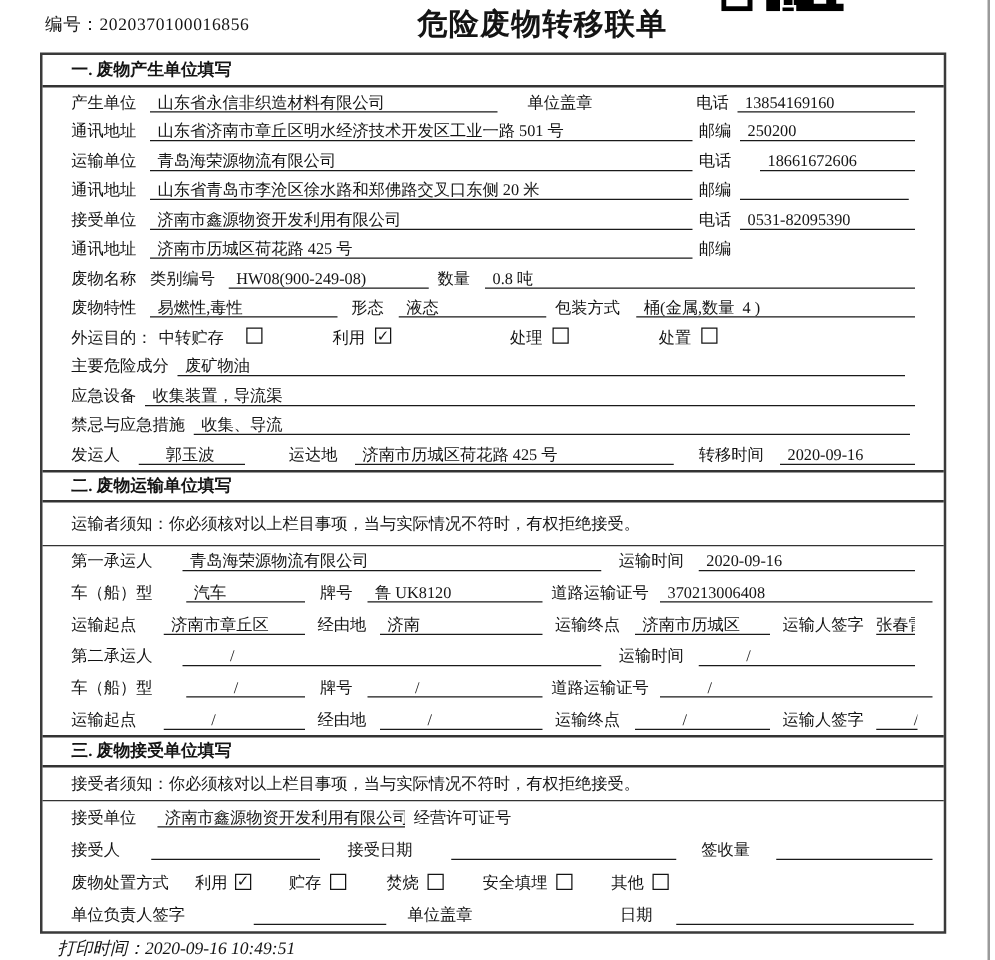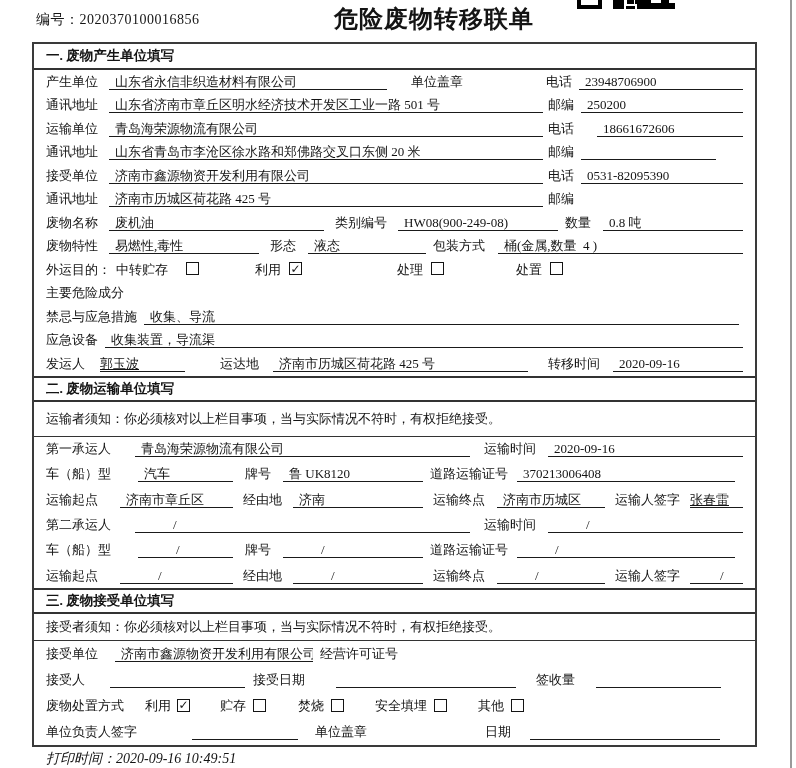--- a/index.html
+++ b/index.html
@@ -9,36 +9,36 @@
     color:#141414;font-size:13px;overflow:hidden;
   }
   .serial{position:absolute;left:36px;top:11px;font-size:14px;letter-spacing:.5px;}
   .title{position:absolute;left:334px;top:3px;font-size:24px;font-weight:bold;letter-spacing:1px;}
   .qr{position:absolute;left:577px;top:0;}
   .page-edge{position:absolute;left:790px;top:0;width:2px;height:768px;background:#9a9a9a;}
   .tbl{
     position:absolute;left:32px;top:42px;width:725px;
     border:2px solid #3a3a3a;box-sizing:border-box;background:#fff;
   }
-  .sh,.note,.r{display:flex;align-items:center;padding:0 12px;box-sizing:border-box;}
+  .sh,.note,.r{display:flex;align-items:center;padding:0 23px;box-sizing:border-box;}
   .sh{height:26px;font-weight:bold;font-size:13.5px;border-bottom:2px solid #333;}
   .sh.mid{border-top:2px solid #333;}
   .note{height:35px;border-bottom:1.5px solid #333;}
   .note.n3{height:27px;}
   .s1r{height:23.5px;}
   .s2r{height:25.3px;}
   .s3r{height:26px;}
   .lb{white-space:pre;flex:0 0 auto;}
   .f{
     border-bottom:1px solid #1a1a1a;white-space:pre;flex:0 0 auto;
     height:16px;line-height:16px;padding:0 3px 1px 6px;box-sizing:border-box;
     overflow:hidden;
   }
   .f.fx{flex:1 1 auto;}
-  .f.ctr{padding-left:0;text-decoration:underline;}
+  .f.ctr{text-align:center;padding-left:0;}
   .f.sl{padding-left:38px;}
   .cb{
     flex:0 0 auto;width:11px;height:11px;border:1.5px solid #141414;
     display:inline-flex;align-items:center;justify-content:center;
     margin-bottom:2px;box-sizing:content-box;
   }
   .cb i{font-style:normal;font-family:"DejaVu Sans",sans-serif;font-size:12px;line-height:10px;}
   .print-line{position:absolute;left:46px;top:750px;font-size:14px;font-style:italic;}
 </style>
 </head>
@@ -66,21 +66,21 @@
 
 <div class="tbl">
 
   <div class="sh">一. 废物产生单位填写</div>
 
   <div class="r s1r">
     <span class="lb">产生单位</span>
     <span class="f" style="margin-left:11px;width:278px">山东省永信非织造材料有限公司</span>
     <span class="lb" style="margin-left:24px">单位盖章</span>
     <span class="lb" style="margin-left:83px">电话</span>
-    <span class="f fx" style="margin-left:7px">23948706900</span>
+    <span class="f fx" style="margin-left:7px">13854169160</span>
   </div>
 
   <div class="r s1r">
     <span class="lb">通讯地址</span>
     <span class="f" style="margin-left:11px;width:434px">山东省济南市章丘区明水经济技术开发区工业一路 501 号</span>
     <span class="lb" style="margin-left:5px">邮编</span>
     <span class="f fx" style="margin-left:7px">250200</span>
   </div>
 
   <div class="r s1r">
@@ -105,21 +105,20 @@
   </div>
 
   <div class="r s1r">
     <span class="lb">通讯地址</span>
     <span class="f" style="margin-left:11px;width:434px">济南市历城区荷花路 425 号</span>
     <span class="lb" style="margin-left:5px">邮编</span>
   </div>
 
   <div class="r s1r">
     <span class="lb">废物名称</span>
-    <span class="f" style="margin-left:11px;width:215px">废机油</span>
     <span class="lb" style="margin-left:11px">类别编号</span>
     <span class="f" style="margin-left:11px;width:160px">HW08(900-249-08)</span>
     <span class="lb" style="margin-left:7px">数量</span>
     <span class="f fx" style="margin-left:12px">0.8 吨</span>
   </div>
 
   <div class="r s1r">
     <span class="lb">废物特性</span>
     <span class="f" style="margin-left:11px;width:150px">易燃性,毒性</span>
     <span class="lb" style="margin-left:11px">形态</span>
@@ -143,30 +142,31 @@
         <i></i>
       </span>
     <span class="lb" style="margin-left:72px">处置</span>
     <span class="cb" style="margin-left:8px">
         <i></i>
       </span>
   </div>
 
   <div class="r s1r">
     <span class="lb">主要危险成分</span>
+    <span class="f fx" style="margin-left:7px;margin-right:8px">废矿物油</span>
+  </div>
+
+  <div class="r s1r">
+    <span class="lb">应急设备</span>
+    <span class="f fx" style="margin-left:7px">收集装置，导流渠</span>
   </div>
 
   <div class="r s1r">
     <span class="lb">禁忌与应急措施</span>
     <span class="f fx" style="margin-left:7px;margin-right:4px">收集、导流</span>
-  </div>
-
-  <div class="r s1r">
-    <span class="lb">应急设备</span>
-    <span class="f fx" style="margin-left:7px">收集装置，导流渠</span>
   </div>
 
   <div class="r s1r">
     <span class="lb">发运人</span>
     <span class="f ctr" style="margin-left:15px;width:85px">郭玉波</span>
     <span class="lb" style="margin-left:35px">运达地</span>
     <span class="f" style="margin-left:14px;width:255px">济南市历城区荷花路 425 号</span>
     <span class="lb" style="margin-left:20px">转移时间</span>
     <span class="f fx" style="margin-left:13px">2020-09-16</span>
   </div>
@@ -233,21 +233,21 @@
 
   <div class="r s3r">
     <span class="lb">接受单位</span>
     <span class="f" style="margin-left:17px;width:198px">济南市鑫源物资开发利用有限公司</span>
     <span class="lb" style="margin-left:7px">经营许可证号</span>
   </div>
 
   <div class="r s3r">
     <span class="lb">接受人</span>
     <span class="f" style="margin-left:25px;width:135px"></span>
-    <span class="lb" style="margin-left:8px">接受日期</span>
+    <span class="lb" style="margin-left:22px">接受日期</span>
     <span class="f" style="margin-left:31px;width:180px"></span>
     <span class="lb" style="margin-left:20px">签收量</span>
     <span class="f" style="margin-left:21px;width:125px"></span>
   </div>
 
   <div class="r s3r">
     <span class="lb">废物处置方式</span>
     <span class="lb" style="margin-left:21px">利用</span>
     <span class="cb" style="margin-left:6px">
         <i>✓</i>

